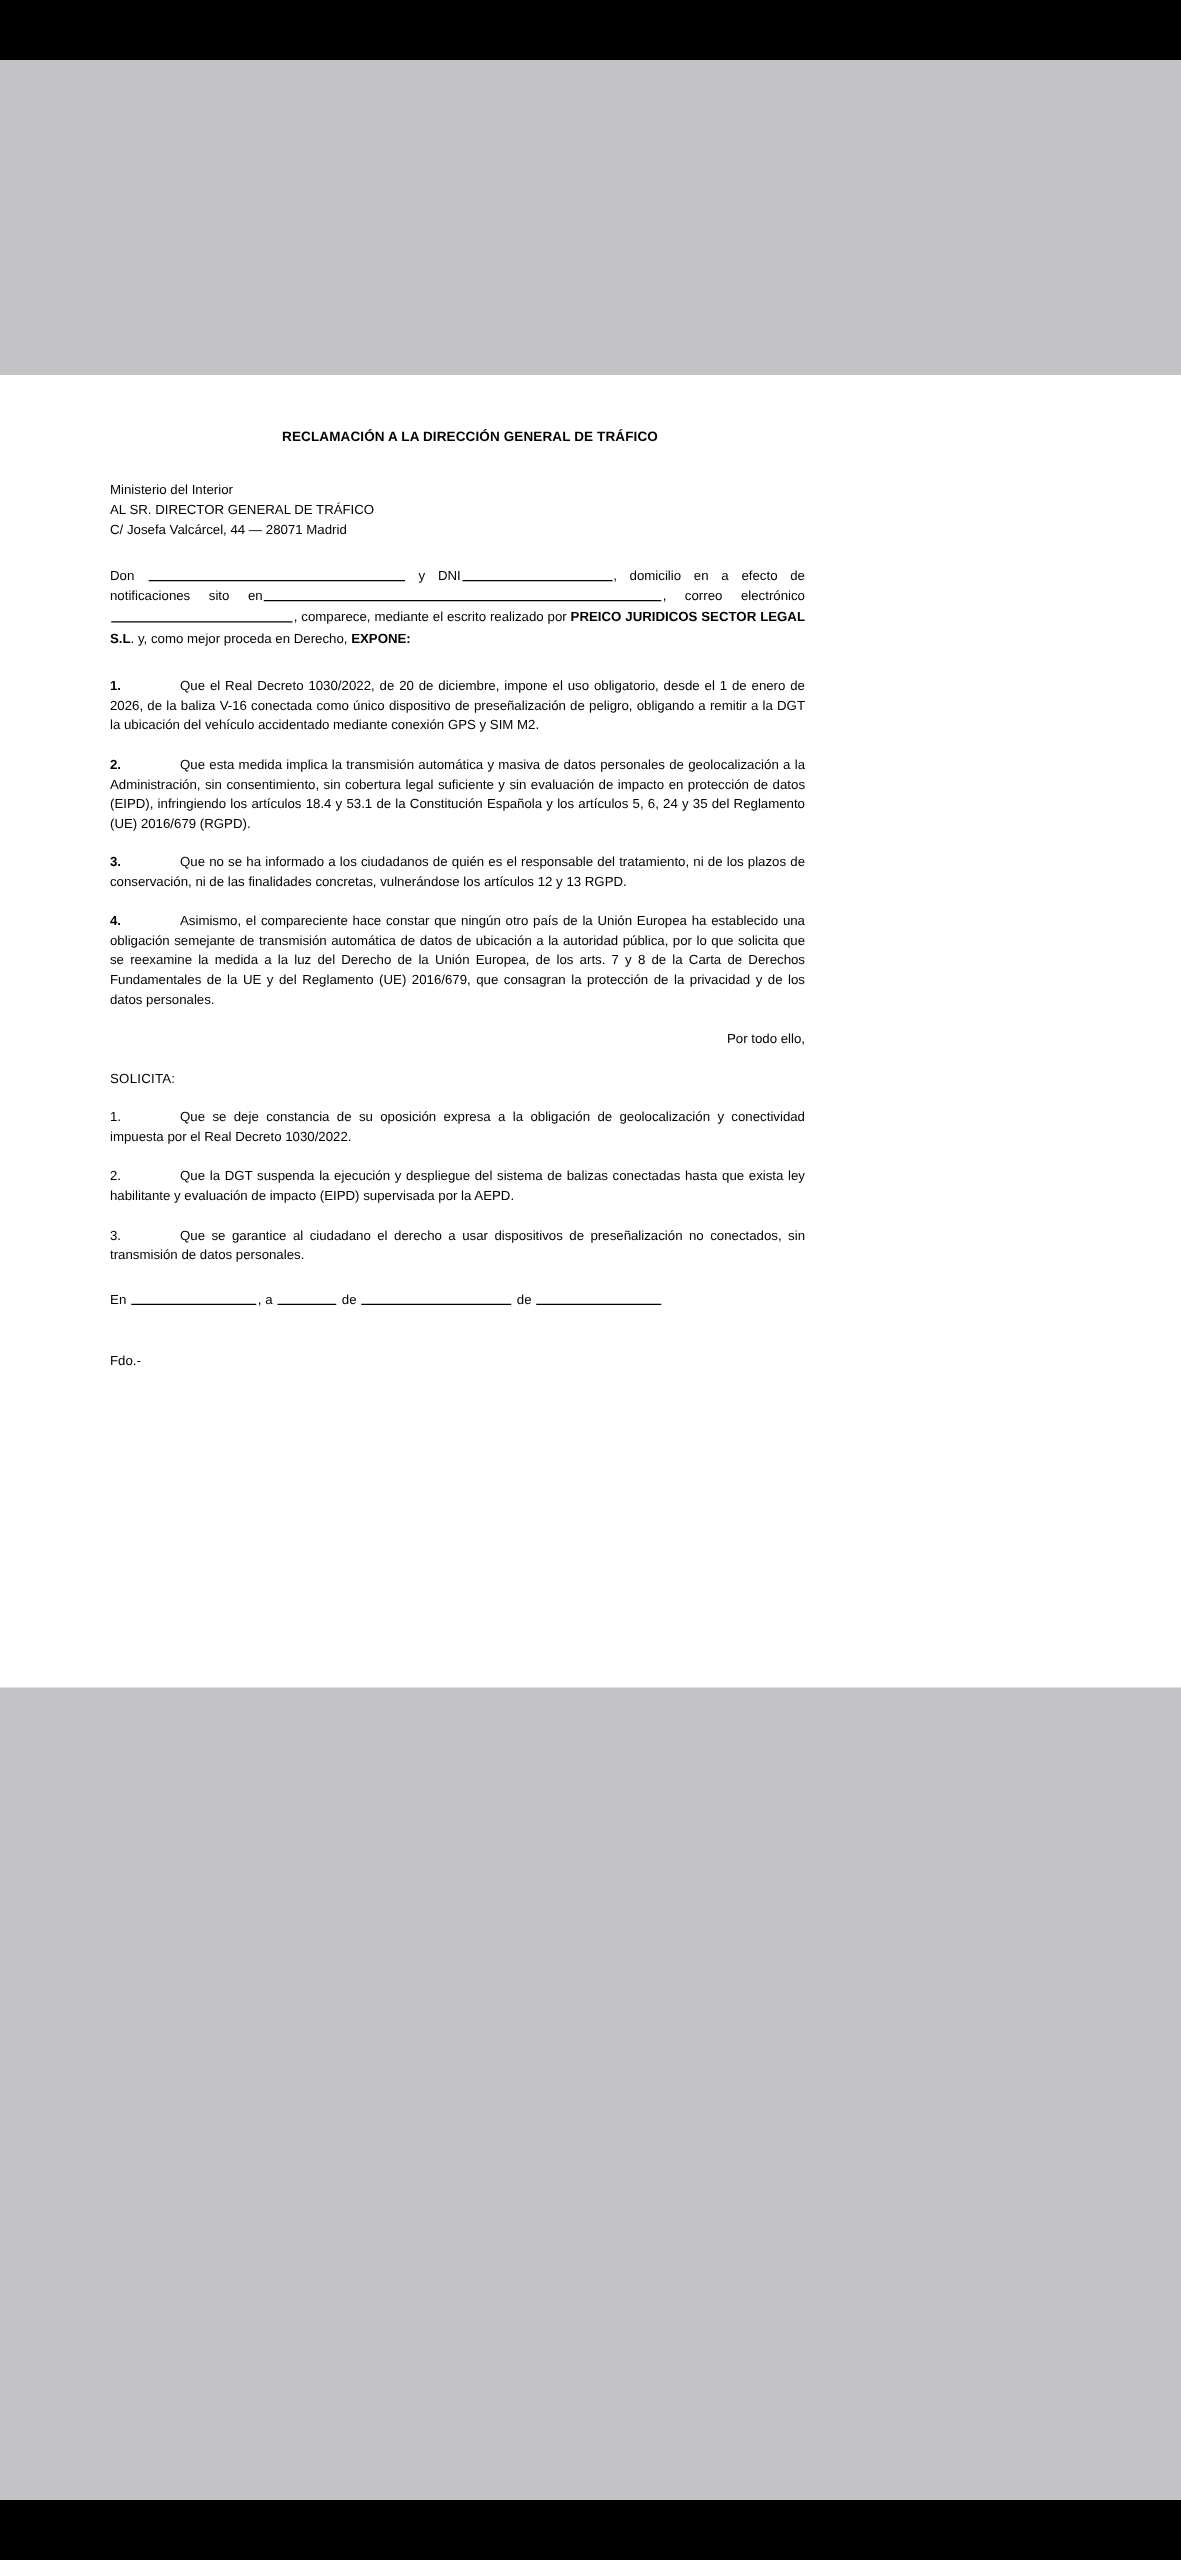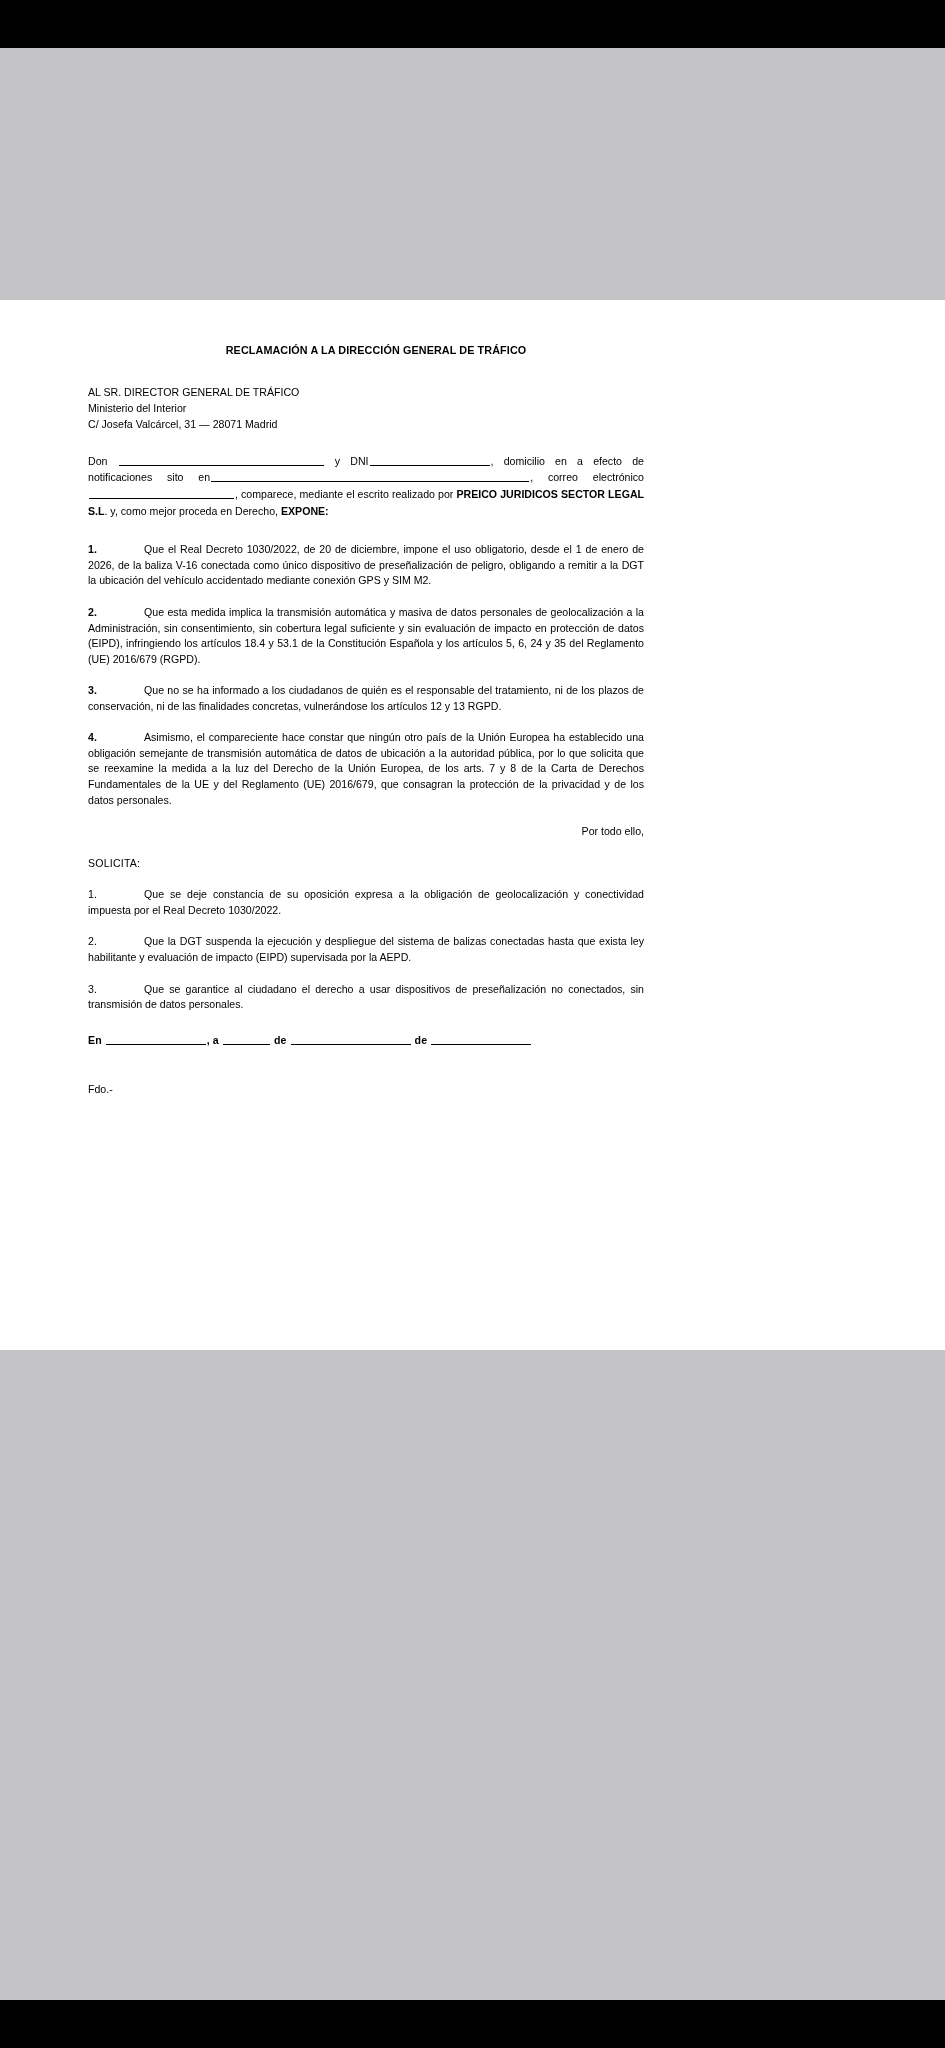--- a/index.html
+++ b/index.html
@@ -120,21 +120,20 @@
     font-weight: normal;
     margin: 0 0 16px 0;
     text-align: left;
     letter-spacing: 0.2px;
   }
 
   .sign-line {
     margin: 20px 0 0 0;
     text-align: left;
     letter-spacing: 0.1px;
-    font-weight: bold;
   }
 
   .fdo {
     margin: 34px 0 0 0;
     text-align: left;
   }
 
   .fill {
     display: inline-block;
     border-bottom: 1.1px solid #000;
@@ -157,23 +156,23 @@
   <div class="top-bar"></div>
 
   <div class="viewer-backdrop"></div>
 
   <div class="page">
     <div class="page-inner">
 
       <div class="doc-title">RECLAMACIÓN A LA DIRECCIÓN GENERAL DE TRÁFICO</div>
 
       <div class="addr-block">
+        <span class="addr-line">Ministerio del Interior</span>
         <span class="addr-line">AL SR. DIRECTOR GENERAL DE TRÁFICO</span>
-        <span class="addr-line">Ministerio del Interior</span>
-        <span class="addr-line">C/ Josefa Valcárcel, 31 — 28071 Madrid</span>
+        <span class="addr-line">C/ Josefa Valcárcel, 44 — 28071 Madrid</span>
       </div>
 
       <div class="intro-block"><span>Don </span><span class="fill w-xxl"></span><span> y DNI</span><span class="fill w-md"></span><span>, domicilio en a efecto de notificaciones sito en</span><span class="fill w-flex"></span><span>, correo electrónico</span><span class="fill w-lg"></span><span>, comparece, mediante el escrito realizado por </span><span class="b">PREICO JURIDICOS SECTOR LEGAL S.L</span><span>.  y, como mejor proceda en Derecho, </span><span class="b">EXPONE:</span></div>
 
       <div class="para"><span class="num">1.</span><span>Que el Real Decreto 1030/2022, de 20 de diciembre, impone el uso obligatorio, desde el 1 de enero de 2026, de la baliza V-16 conectada como único dispositivo de preseñalización de peligro, obligando a remitir a la DGT la ubicación del vehículo accidentado mediante conexión GPS y SIM M2.</span></div>
 
       <div class="para"><span class="num">2.</span><span>Que esta medida implica la transmisión automática y masiva de datos personales de geolocalización a la Administración, sin consentimiento, sin cobertura legal suficiente y sin evaluación de impacto en protección de datos (EIPD), infringiendo los artículos 18.4 y 53.1 de la Constitución Española y los artículos 5, 6, 24 y 35 del Reglamento (UE) 2016/679 (RGPD).</span></div>
 
       <div class="para"><span class="num">3.</span><span>Que no se ha informado a los ciudadanos de quién es el responsable del tratamiento, ni de los plazos de conservación, ni de las finalidades concretas, vulnerándose los artículos 12 y 13 RGPD.</span></div>
 

